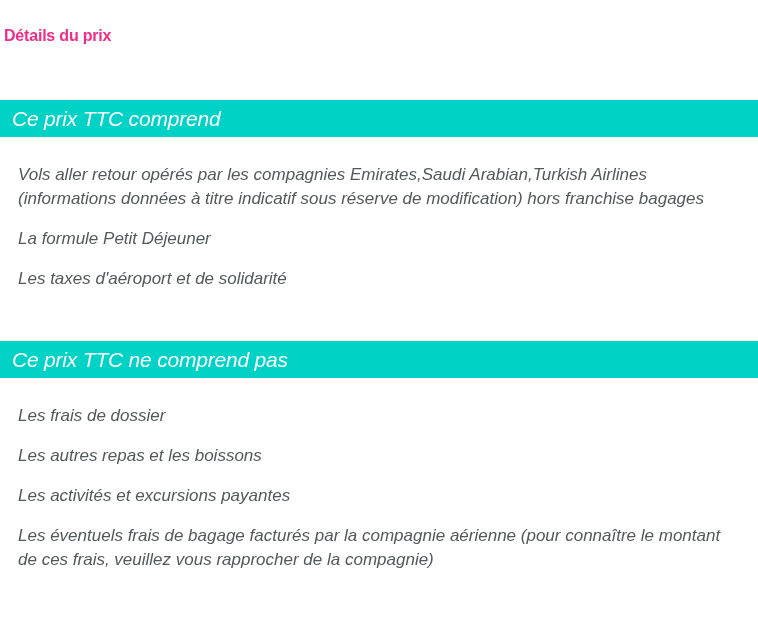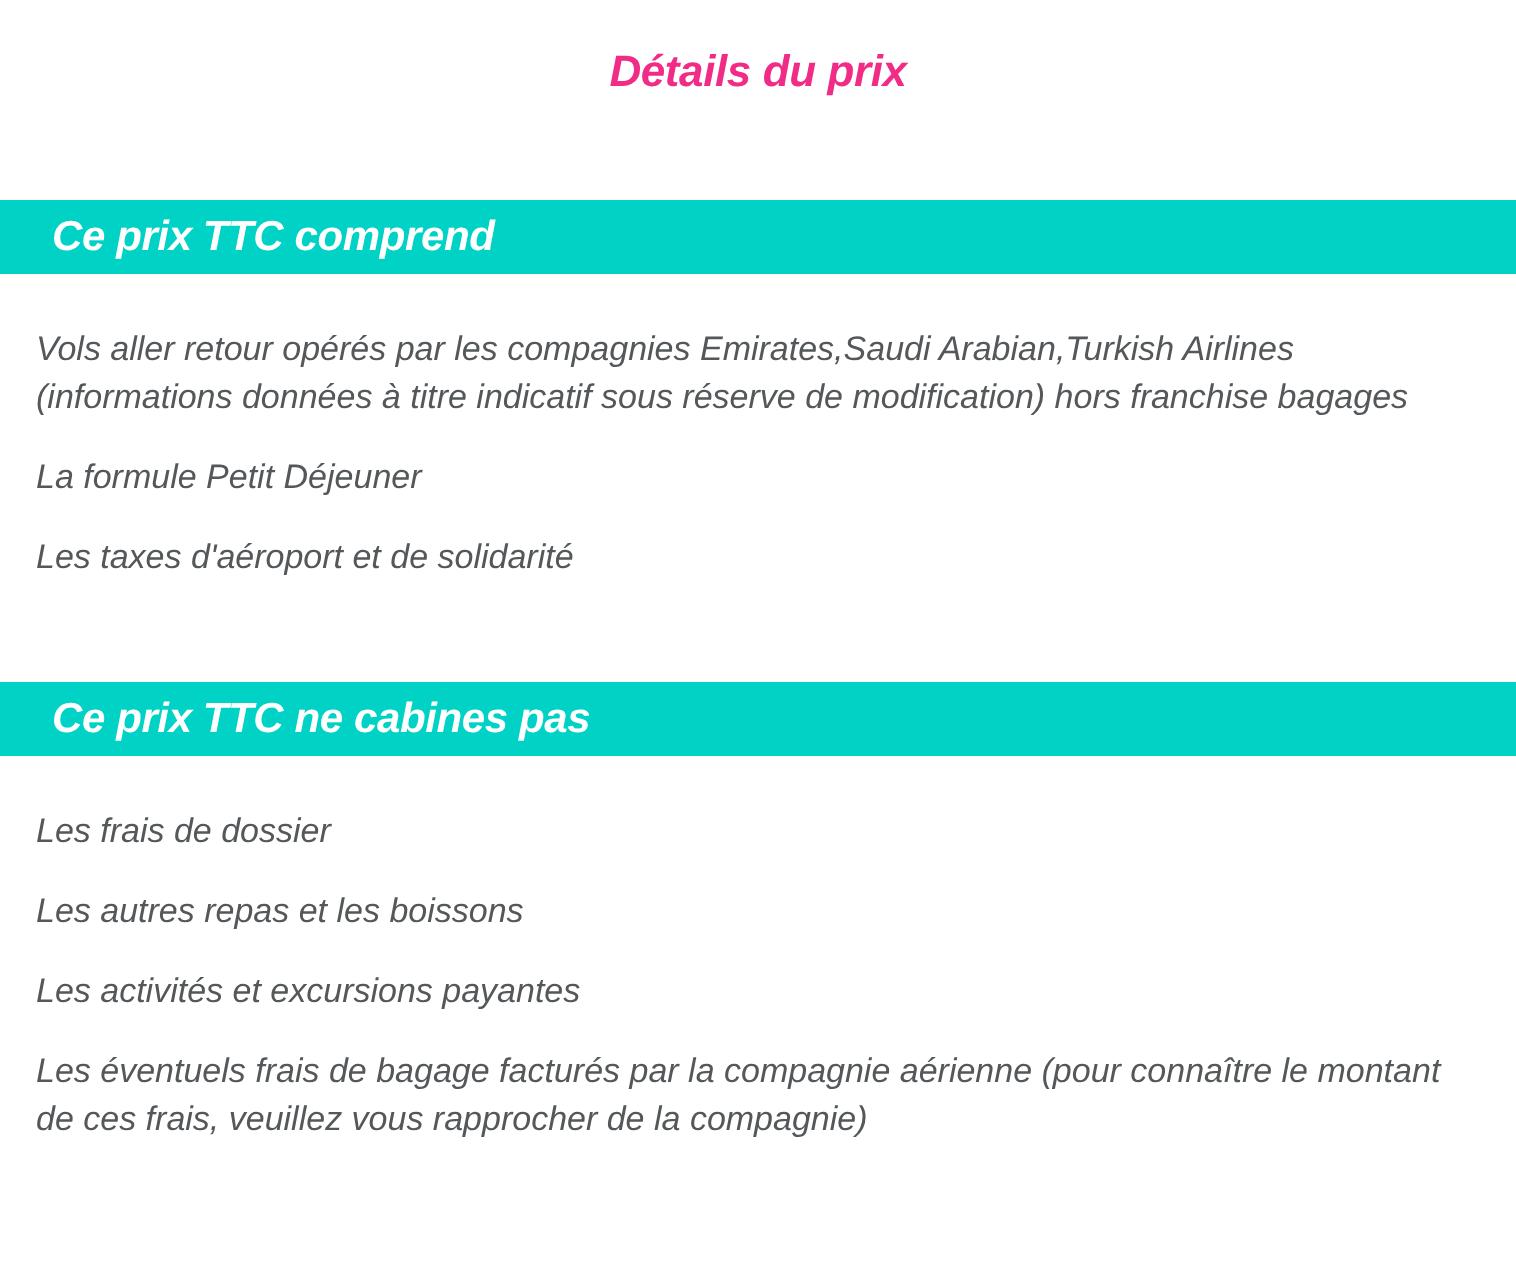--- a/index.html
+++ b/index.html
@@ -15,40 +15,38 @@
     background: #ffffff;
   }
   body {
     width: 758px;
     height: 635px;
     overflow: hidden;
     font-family: "Liberation Sans", "DejaVu Sans", sans-serif;
   }
   .page-title {
     margin: 21px 4px 0 4px;
-    font-size: 22px;
+    font-size: 16px;
     line-height: 29px;
     font-weight: bold;
-    font-style: italic;
     color: var(--pink);
     letter-spacing: -0.2px;
-    text-align: center;
   }
   .section-bar {
     margin-top: 50px;
     width: 758px;
     height: 37px;
     background: var(--teal);
     display: flex;
     align-items: center;
   }
   .section-bar .bar-label {
-    padding-left: 26px;
+    padding-left: 12px;
     font-size: 21px;
-    font-weight: bold;
+    font-weight: normal;
     font-style: italic;
     color: var(--header-text);
     letter-spacing: -0.2px;
   }
   .section-body {
     padding: 10px 2px 0 2px;
     font-size: 17px;
     line-height: 24px;
     font-style: italic;
     color: var(--body-text);
@@ -66,21 +64,21 @@
   <span class="bar-label">Ce prix TTC comprend</span>
 </div>
 
 <div class="section-body">
   <p>Vols aller retour opérés par les compagnies Emirates,Saudi Arabian,Turkish Airlines (informations données à titre indicatif sous réserve de modification) hors franchise bagages</p>
   <p>La formule Petit Déjeuner</p>
   <p>Les taxes d'aéroport et de solidarité</p>
 </div>
 
 <div class="section-bar">
-  <span class="bar-label">Ce prix TTC ne cabines pas</span>
+  <span class="bar-label">Ce prix TTC ne comprend pas</span>
 </div>
 
 <div class="section-body">
   <p>Les frais de dossier</p>
   <p>Les autres repas et les boissons</p>
   <p>Les activités et excursions payantes</p>
   <p>Les éventuels frais de bagage facturés par la compagnie aérienne (pour connaître le montant de ces frais, veuillez vous rapprocher de la compagnie)</p>
 </div>
 
 </body></html>

